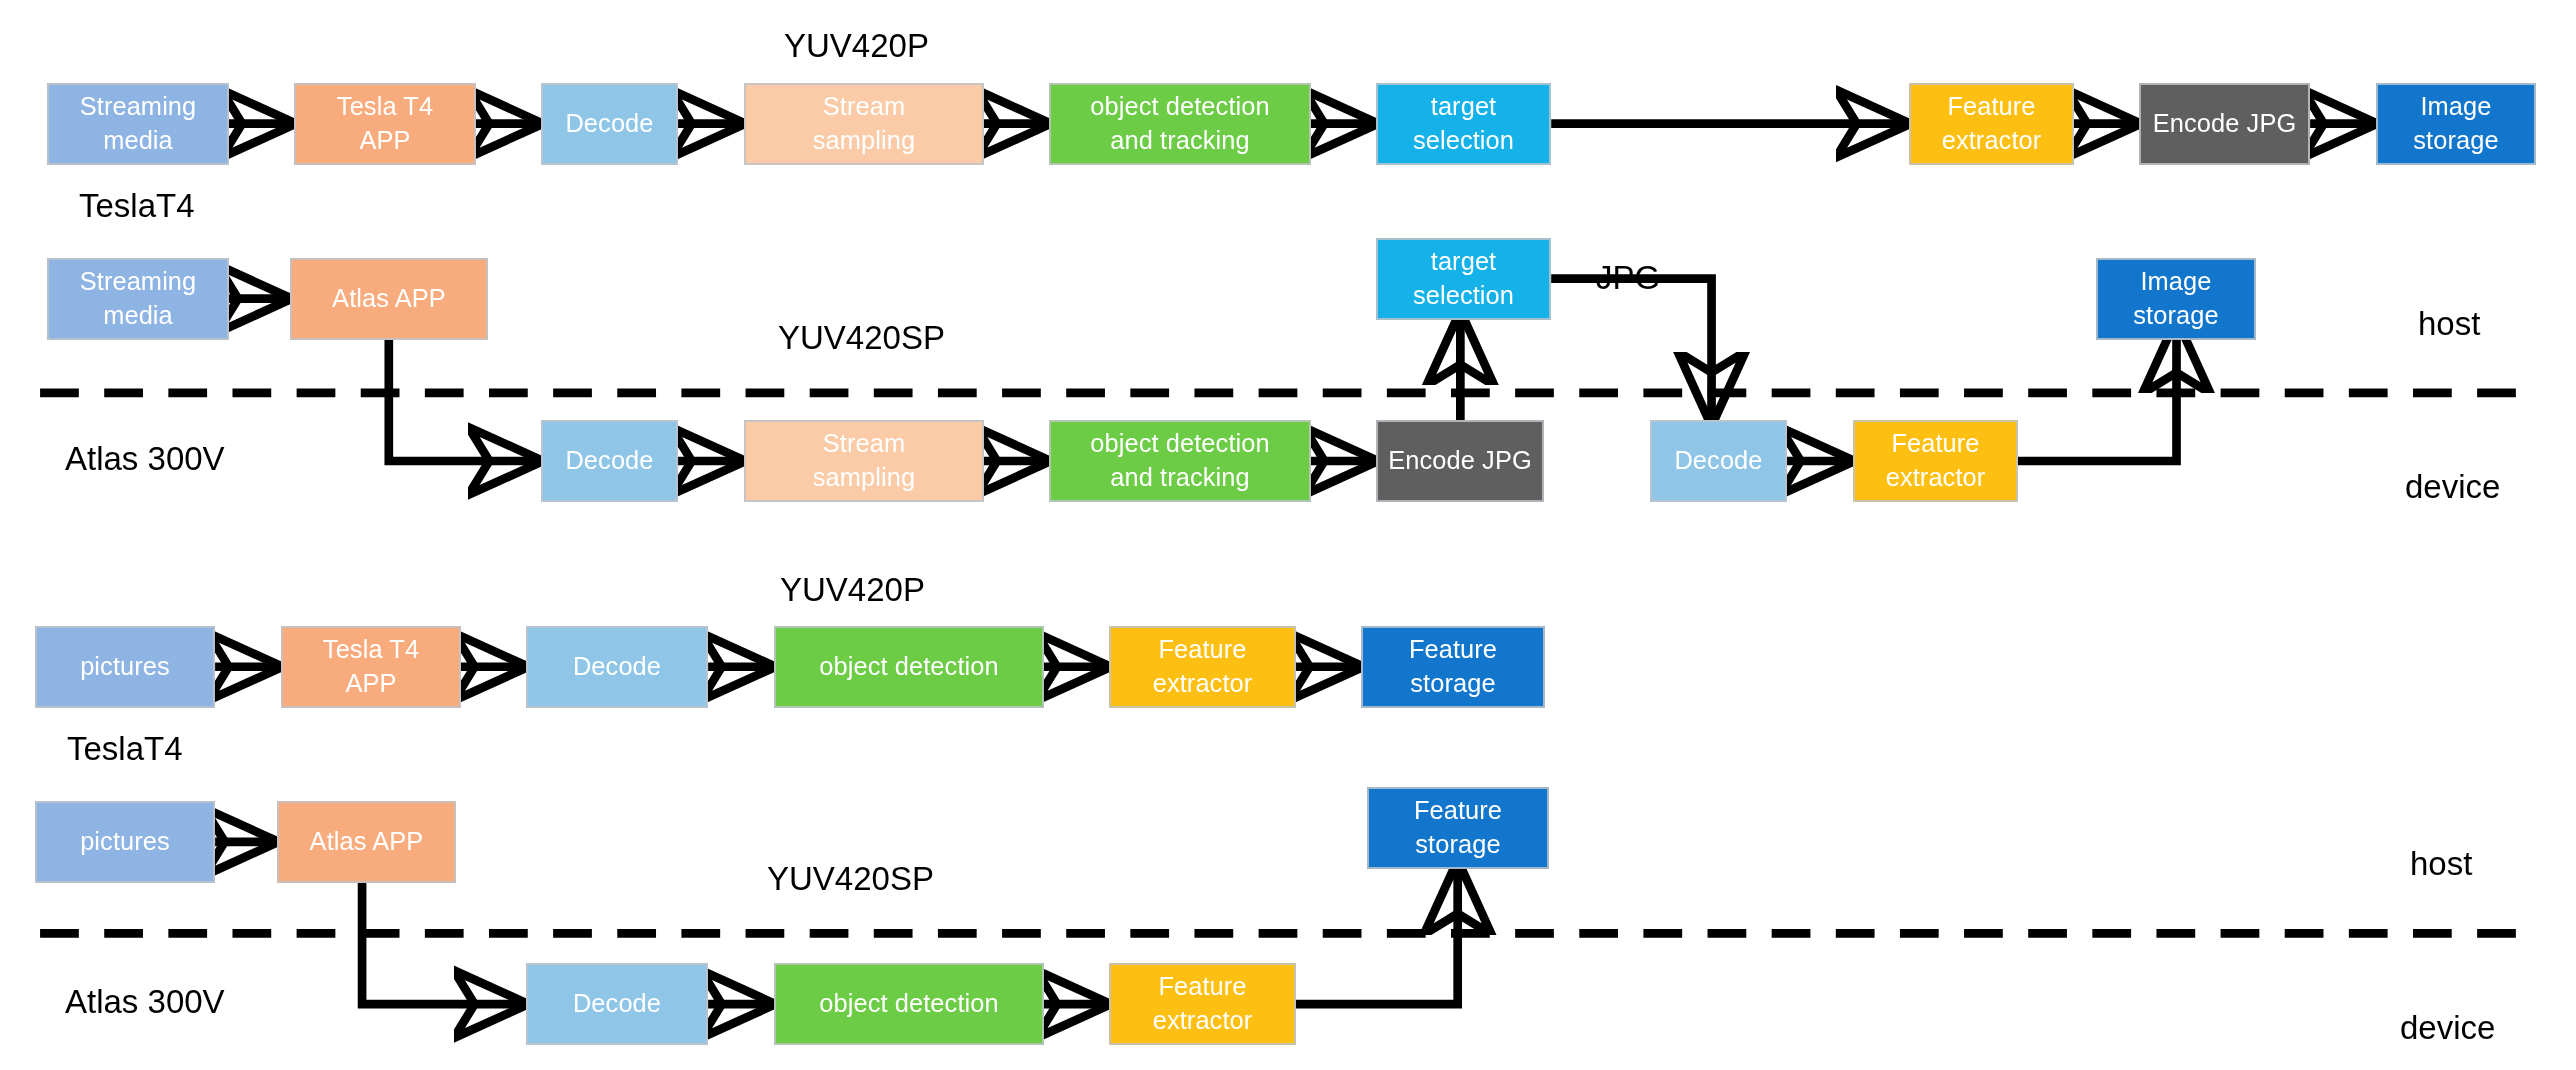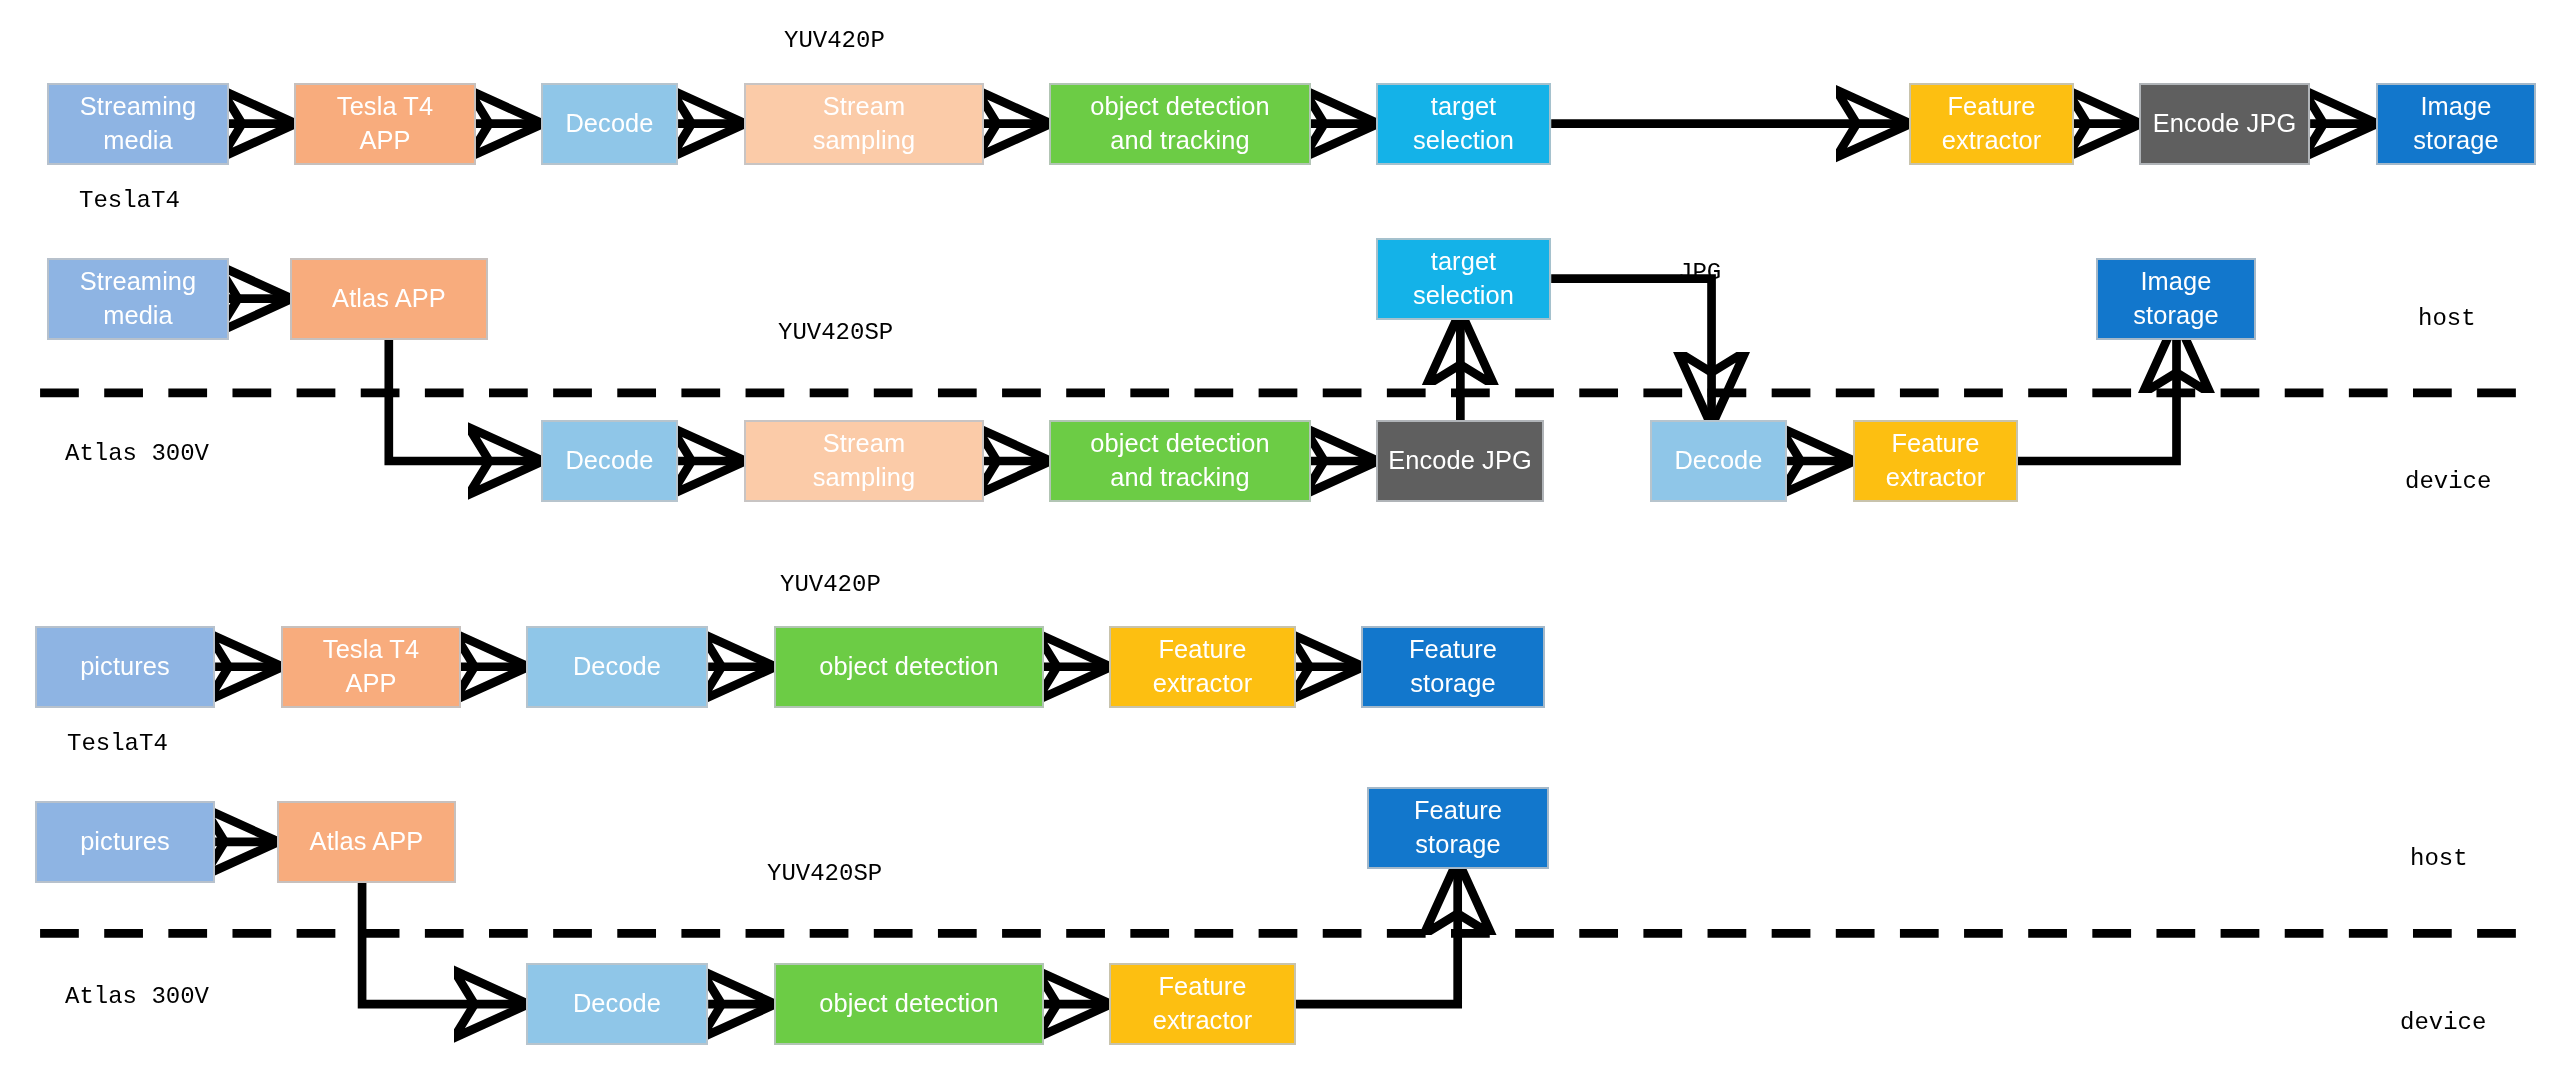--- a/index.html
+++ b/index.html
@@ -22,22 +22,22 @@
     font-size:25.4px;
     line-height:1.32;
     font-family:"Liberation Sans", sans-serif;
     white-space:pre-line;
     border:2px solid rgba(190,195,200,0.85);
     letter-spacing:0.1px;
   }
   .caption{
     position:absolute;
     color:#000000;
-    font-size:24px;
-    font-family:Liberation Mono, monospace;
+    font-size:33px;
+    font-family:Liberation Sans, sans-serif;
     white-space:nowrap;
   }
   svg.wires{
     position:absolute;
     left:0; top:0;
     width:2576px;
     height:1071px;
     pointer-events:none;
   }
   svg.wires line, svg.wires path{ stroke:#000000; fill:none; }
@@ -156,21 +156,21 @@
   <div class="node" style="left:1650px; top:420px; width:137px; height:82px; background:#8FC6E8;">Decode</div>
 
   <div class="node" style="left:1853px; top:420px; width:165px; height:82px; background:#FDBF11;">Feature
 extractor</div>
 
   <div class="node" style="left:2096px; top:258px; width:160px; height:82px; background:#1277CC;">Image
 storage</div>
 
   <div class="caption" style="left:778px; top:319px;">YUV420SP</div>
 
-  <div class="caption" style="left:1678px; top:259px;">JPG</div>
+  <div class="caption" style="left:1596px; top:259px;">JPG</div>
 
   <div class="caption" style="left:65px; top:440px;">Atlas 300V</div>
 
   <div class="caption" style="left:2418px; top:305px;">host</div>
 
   <div class="caption" style="left:2405px; top:468px;">device</div>
 
   <div class="node" style="left:35px;  top:626px; width:180px; height:82px; background:#8EB4E3;">pictures</div>
 
   <div class="node" style="left:281px; top:626px; width:180px; height:82px; background:#F8AC7D;">Tesla T4

